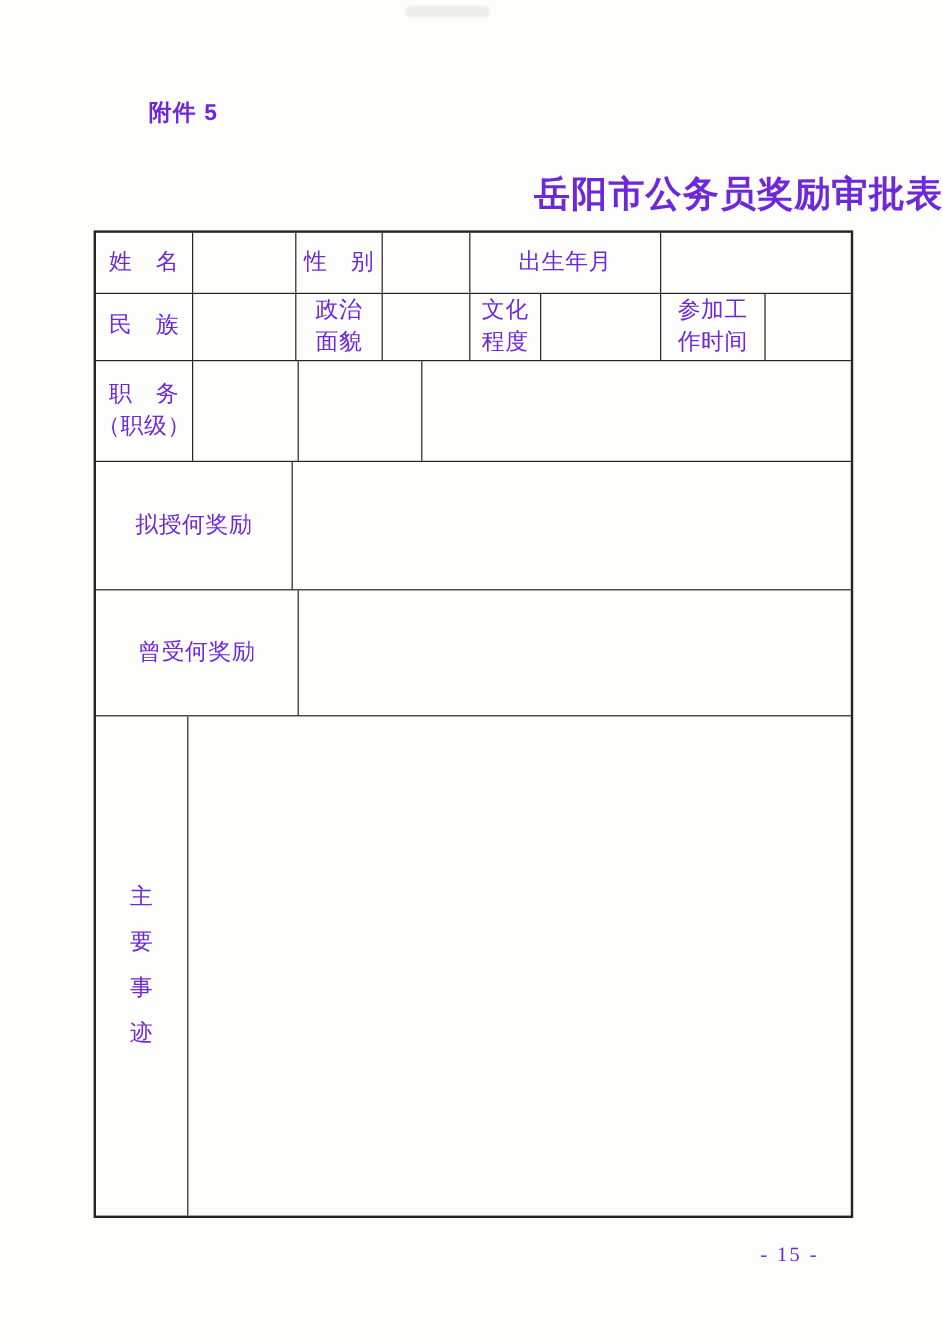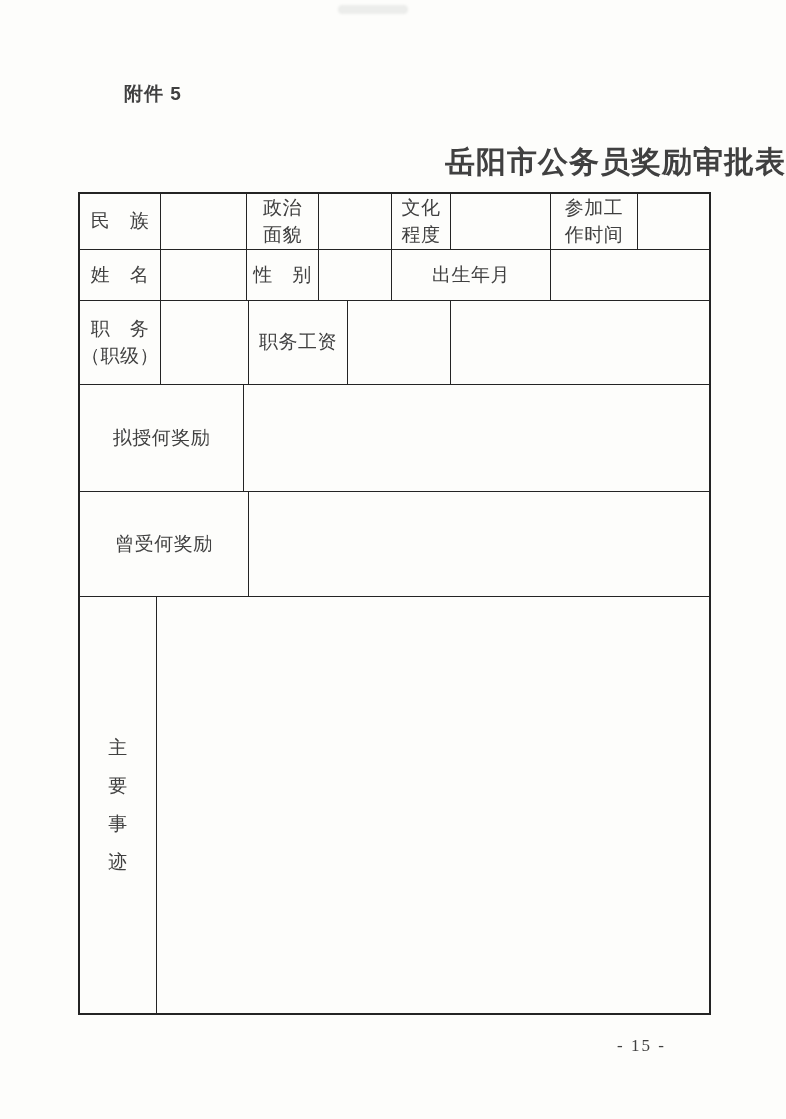--- a/index.html
+++ b/index.html
@@ -1,21 +1,21 @@
 <!DOCTYPE html>
 <html><head>
 <meta charset="utf-8">
 <style>
   html,body{margin:0;padding:0;}
   .sheet{
     position:relative;
     width:786px;height:1119px;
     background:#fdfdfb;
     font-family:"Liberation Serif","DejaVu Serif",serif;
-    color:#404040;
+    color:#6d28d9;
     overflow:hidden;
   }
   .scan-smudge{
     position:absolute;left:338px;top:5px;width:70px;height:9px;
     background:rgba(125,135,128,0.13);border-radius:4px;filter:blur(1px);
   }
   .attachment{
     position:absolute;left:124px;top:81px;
     font-family:"Liberation Sans","DejaVu Sans",sans-serif;
     font-weight:700;font-size:19px;letter-spacing:1px;
@@ -47,35 +47,56 @@
     letter-spacing:0.5px;
   }
   .vert .lbl{line-height:2.0;}
   .r1{height:51px;}
   .r2{height:56px;}
   .r3{height:84px;}
   .r4{height:107px;}
   .r5{height:105px;}
   .page-number{
     position:absolute;left:617px;top:1036px;width:82px;
-    font-size:17px;letter-spacing:2px;
+    text-align:center;font-size:17px;letter-spacing:2px;
   }
 </style>
 </head>
 <body>
 
 <div class="sheet">
 
   <div class="scan-smudge"></div>
 
   <div class="attachment">附件 5</div>
 
   <div class="title">岳阳市公务员奖励审批表</div>
 
   <div class="form-table">
+
+    <div class="row r1">
+      <div class="cell" style="width:81px">
+        <span class="lbl">姓　名</span>
+      </div>
+      <div class="cell" style="width:86px">
+        <span class="lbl"></span>
+      </div>
+      <div class="cell" style="width:72px">
+        <span class="lbl">性　别</span>
+      </div>
+      <div class="cell" style="width:73px">
+        <span class="lbl"></span>
+      </div>
+      <div class="cell" style="width:159px">
+        <span class="lbl">出生年月</span>
+      </div>
+      <div class="cell">
+        <span class="lbl"></span>
+      </div>
+    </div>
 
     <div class="row r2">
       <div class="cell" style="width:81px">
         <span class="lbl">民　族</span>
       </div>
       <div class="cell" style="width:86px">
         <span class="lbl"></span>
       </div>
       <div class="cell" style="width:72px">
         <span class="lbl">政治
@@ -93,51 +114,27 @@
       </div>
       <div class="cell" style="width:87px">
         <span class="lbl">参加工
 作时间</span>
       </div>
       <div class="cell">
         <span class="lbl"></span>
       </div>
     </div>
 
-    <div class="row r1">
-      <div class="cell" style="width:81px">
-        <span class="lbl">姓　名</span>
-      </div>
-      <div class="cell" style="width:86px">
-        <span class="lbl"></span>
-      </div>
-      <div class="cell" style="width:72px">
-        <span class="lbl">性　别</span>
-      </div>
-      <div class="cell" style="width:73px">
-        <span class="lbl"></span>
-      </div>
-      <div class="cell" style="width:159px">
-        <span class="lbl">出生年月</span>
-      </div>
-      <div class="cell">
-        <span class="lbl"></span>
-      </div>
-    </div>
-
     <div class="row r3">
       <div class="cell" style="width:81px">
         <span class="lbl">职　务
 （职级）</span>
       </div>
       <div class="cell" style="width:88px">
         <span class="lbl"></span>
-      </div>
-      <div class="cell" style="width:99px">
-        <span class="lbl">职务工资</span>
       </div>
       <div class="cell" style="width:103px">
         <span class="lbl"></span>
       </div>
       <div class="cell">
         <span class="lbl"></span>
       </div>
     </div>
 
     <div class="row r4">

